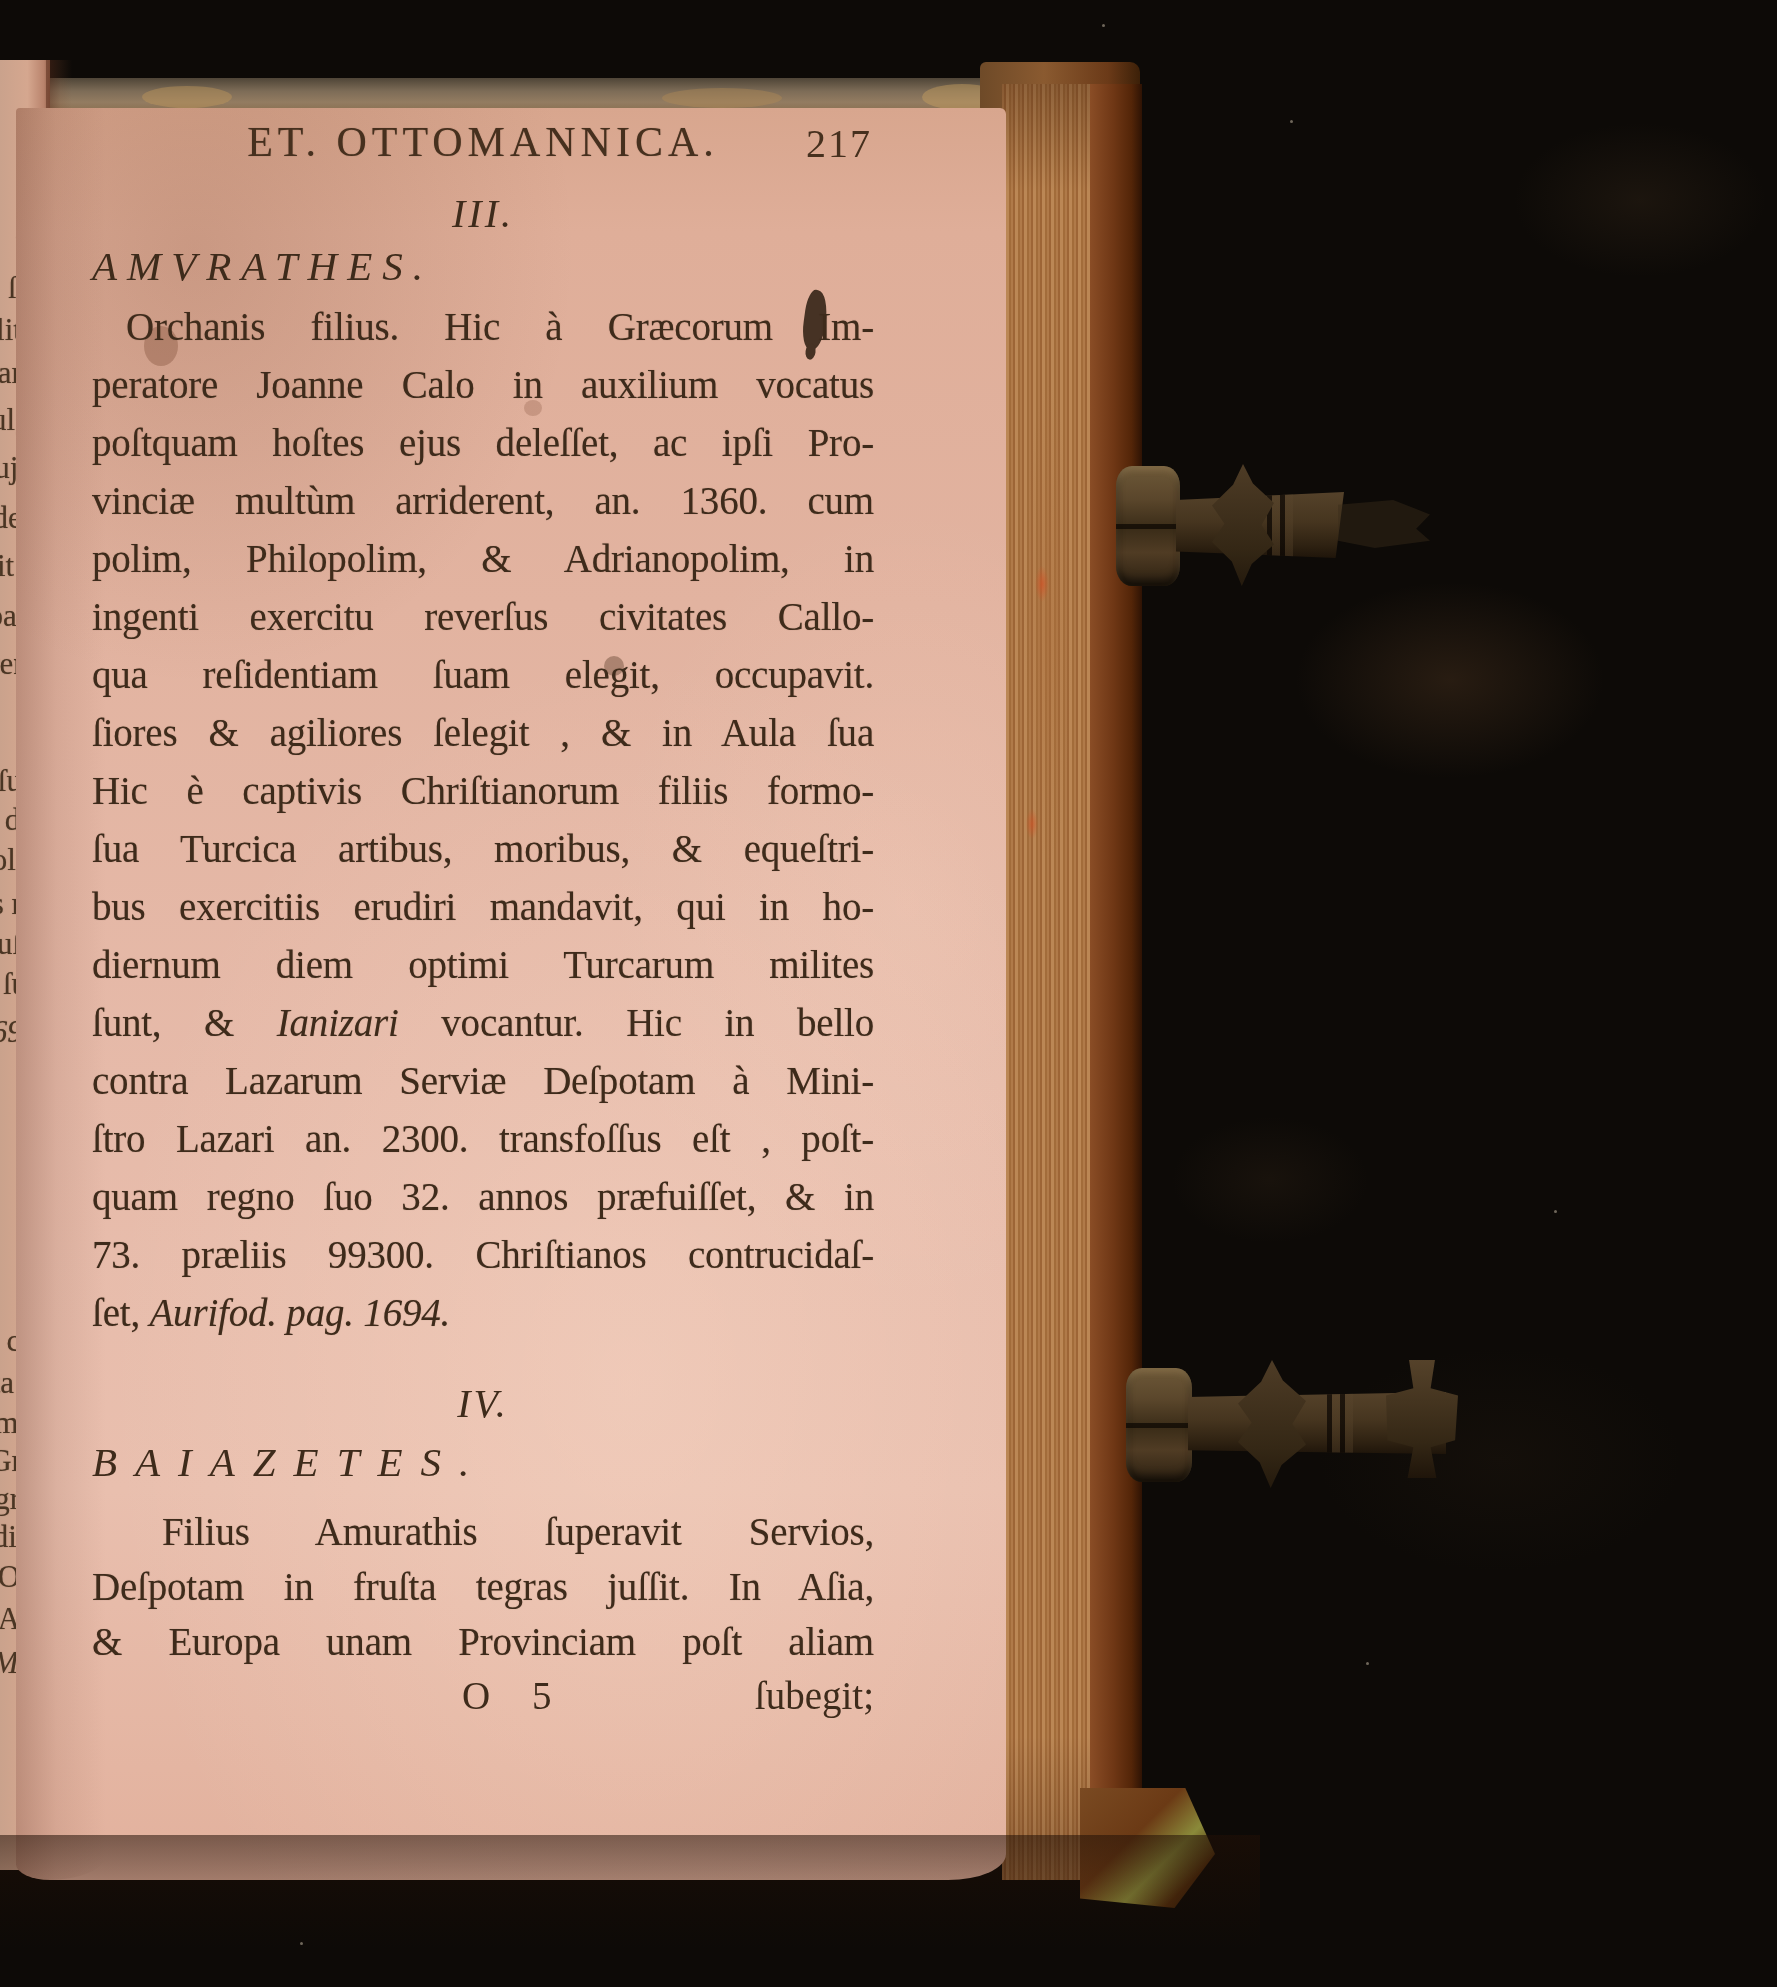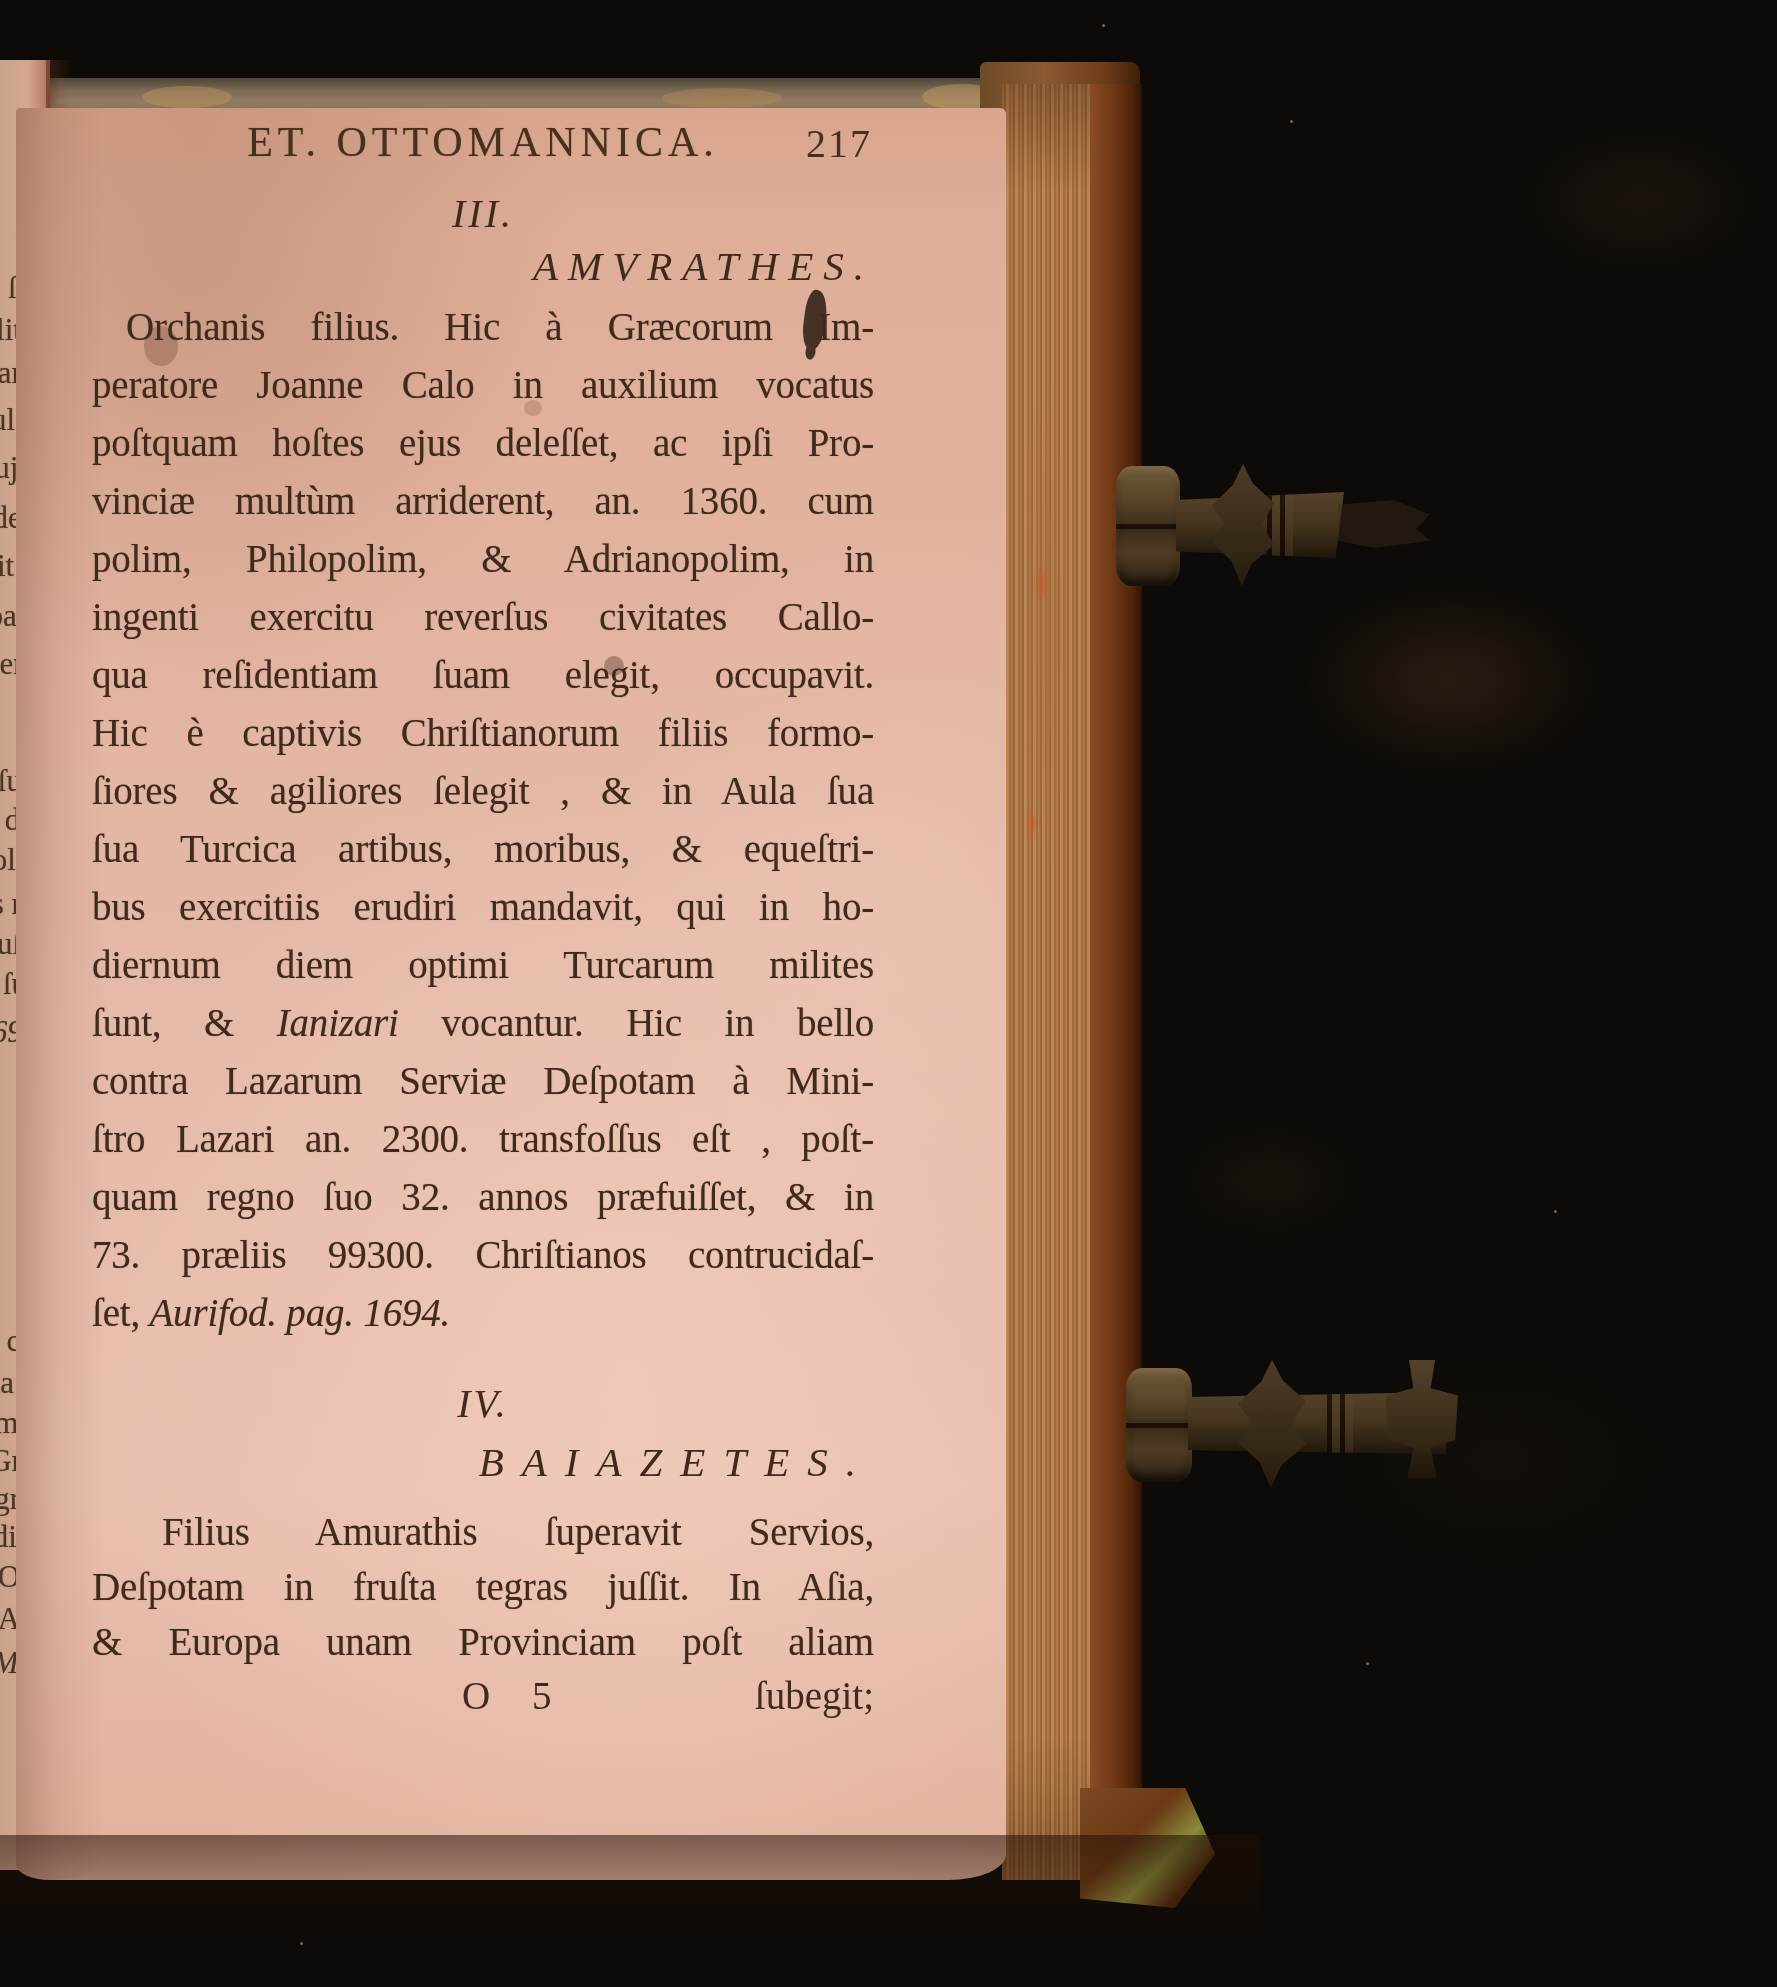--- a/index.html
+++ b/index.html
@@ -60,21 +60,21 @@
   .stain{position:absolute;border-radius:50%;}
 
   
   .col{position:absolute;left:76px;top:0;width:782px;color:#3e2b1b;}
   .header-row{position:absolute;left:0;top:10px;width:100%;height:52px;}
   .running-title{display:block;text-align:center;font-size:42px;letter-spacing:5px;color:#46301e;
     text-shadow:0 0 1px rgba(62,43,27,.45);}
   .page-num{position:absolute;right:2px;top:2px;font-size:40px;letter-spacing:2px;color:#46301e;}
 
   .secnum{position:absolute;width:100%;text-align:center;font-style:italic;font-size:40px;letter-spacing:3px;}
-  .sectitle{position:absolute;width:100%;text-align:right;font-style:italic;font-size:41px;}
+  .sectitle{position:absolute;width:100%;text-align:left;font-style:italic;font-size:41px;}
   .t3{letter-spacing:10px;}
   .t4{letter-spacing:18px;}
 
   .para{position:absolute;left:0;width:782px;font-size:39px;letter-spacing:-0.2px;
     text-shadow:0 0 1px rgba(62,43,27,.38);}
   .para .line{height:58px;line-height:58px;text-align:justify;text-align-last:justify;white-space:nowrap;}
   .para.p4 .line{height:55px;line-height:55px;}
   .para .line.noj{text-align-last:left;white-space:normal;}
   .para .line.indent{padding-left:34px;}
   .para .line.indent2{padding-left:70px;}
@@ -169,22 +169,22 @@
       <div class="secnum" style="top:82px;">III.</div>
       <div class="sectitle t3" style="top:134px;">AMVRATHES.</div>
       <div class="para p3" style="top:190px;">
           <div class="line indent"><span>Orchanis filius. Hic à Græcorum Im-</span></div>
           <div class="line"><span>peratore Joanne Calo in auxilium vocatus</span></div>
           <div class="line"><span>poſtquam hoſtes ejus deleſſet, ac ipſi Pro-</span></div>
           <div class="line"><span>vinciæ multùm arriderent, an. 1360. cum</span></div>
           <div class="line"><span>polim, Philopolim, &amp; Adrianopolim, in</span></div>
           <div class="line"><span>ingenti exercitu reverſus civitates Callo-</span></div>
           <div class="line"><span>qua reſidentiam ſuam elegit, occupavit.</span></div>
+          <div class="line"><span>ſiores &amp; agiliores ſelegit , &amp; in Aula ſua</span></div>
           <div class="line"><span>Hic è captivis Chriſtianorum filiis formo-</span></div>
-          <div class="line"><span>ſiores &amp; agiliores ſelegit , &amp; in Aula ſua</span></div>
           <div class="line"><span>ſua Turcica artibus, moribus, &amp; equeſtri-</span></div>
           <div class="line"><span>bus exercitiis erudiri mandavit, qui in ho-</span></div>
           <div class="line"><span>diernum diem optimi Turcarum milites</span></div>
           <div class="line"><span>ſunt, &amp; </span><span class="it">Ianizari</span><span> vocantur. Hic in bello</span></div>
           <div class="line"><span>contra Lazarum Serviæ Deſpotam à Mini-</span></div>
           <div class="line"><span>ſtro Lazari an. 2300. transfoſſus eſt , poſt-</span></div>
           <div class="line"><span>quam regno ſuo 32. annos præfuiſſet, &amp; in</span></div>
           <div class="line"><span>73. præliis 99300. Chriſtianos contrucidaſ-</span></div>
           <div class="line noj"><span>ſet, </span><span class="it">Aurifod. pag. 1694.</span></div>
         </div>

